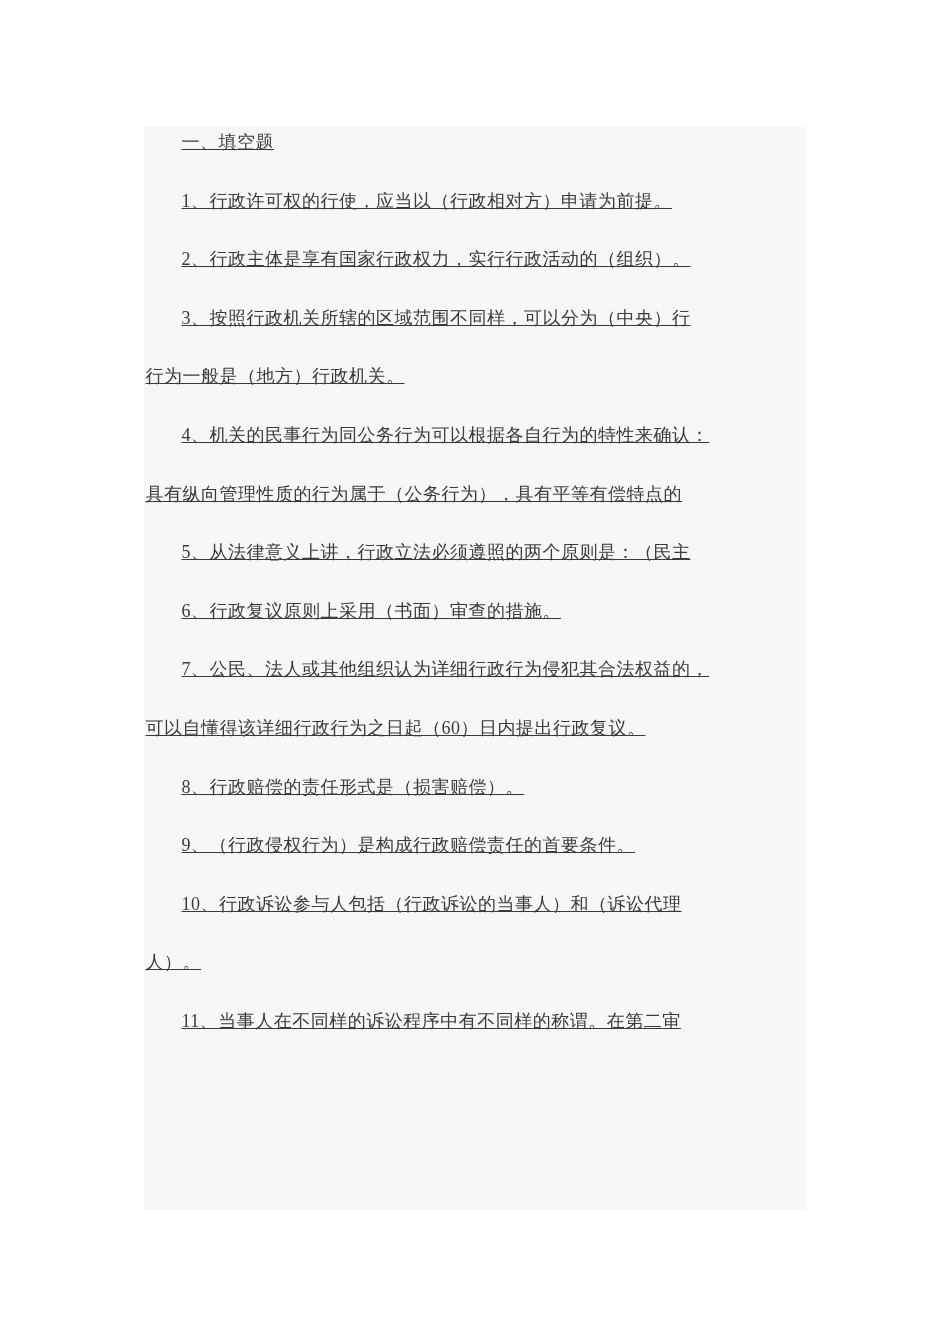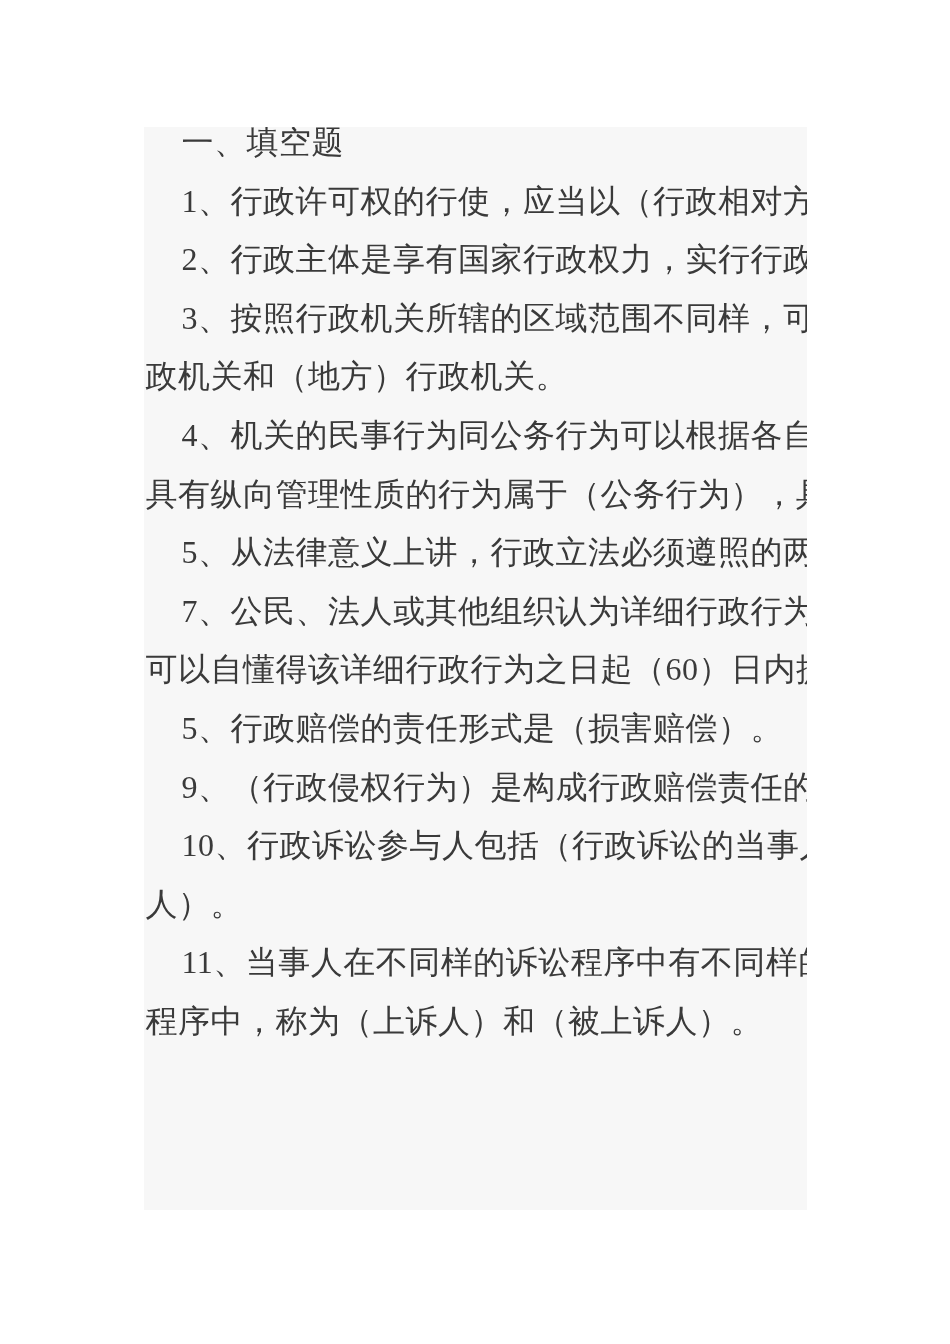--- a/index.html
+++ b/index.html
@@ -17,47 +17,48 @@
     width: 663px;
     height: 1083px;
     margin: 127px auto 0 auto;
     background: var(--sheet-bg, #f7f7f7);
     overflow: hidden;
   }
   .text-block {
     margin-top: -14px;
   }
   .line {
-    font-size: 32px;
+    font-size: 18px;
     line-height: 58.6px;
     height: 58.6px;
     color: var(--text-color, #3a3a3a);
     white-space: nowrap;
     padding-left: 2px;
     letter-spacing: 0.5px;
+    text-decoration: underline;
   }
   .line.indent {
     padding-left: 38px;
   }
 </style>
 </head>
 <body style="background: rgb(255, 255, 255);">
 
 <div class="sheet">
   <div class="text-block" id="text-block">
       <div class="line indent">一、填空题</div>
       <div class="line indent">1、行政许可权的行使，应当以（行政相对方）申请为前提。</div>
       <div class="line indent">2、行政主体是享有国家行政权力，实行行政活动的（组织）。</div>
       <div class="line indent">3、按照行政机关所辖的区域范围不同样，可以分为（中央）行</div>
-      <div class="line">政机关和（地方）行政机关。</div>
+      <div class="line">行为一般是（地方）行政机关。</div>
       <div class="line indent">4、机关的民事行为同公务行为可以根据各自行为的特性来确认：</div>
       <div class="line">具有纵向管理性质的行为属于（公务行为），具有平等有偿特点的</div>
       <div class="line indent">5、从法律意义上讲，行政立法必须遵照的两个原则是：（民主</div>
+      <div class="line indent">6、行政复议原则上采用（书面）审查的措施。</div>
       <div class="line indent">7、公民、法人或其他组织认为详细行政行为侵犯其合法权益的，</div>
       <div class="line">可以自懂得该详细行政行为之日起（60）日内提出行政复议。</div>
-      <div class="line indent">5、行政赔偿的责任形式是（损害赔偿）。</div>
+      <div class="line indent">8、行政赔偿的责任形式是（损害赔偿）。</div>
       <div class="line indent">9、（行政侵权行为）是构成行政赔偿责任的首要条件。</div>
       <div class="line indent">10、行政诉讼参与人包括（行政诉讼的当事人）和（诉讼代理</div>
       <div class="line">人）。</div>
       <div class="line indent">11、当事人在不同样的诉讼程序中有不同样的称谓。在第二审</div>
-      <div class="line">程序中，称为（上诉人）和（被上诉人）。</div>
     </div>
 </div>
 
 </body></html>

